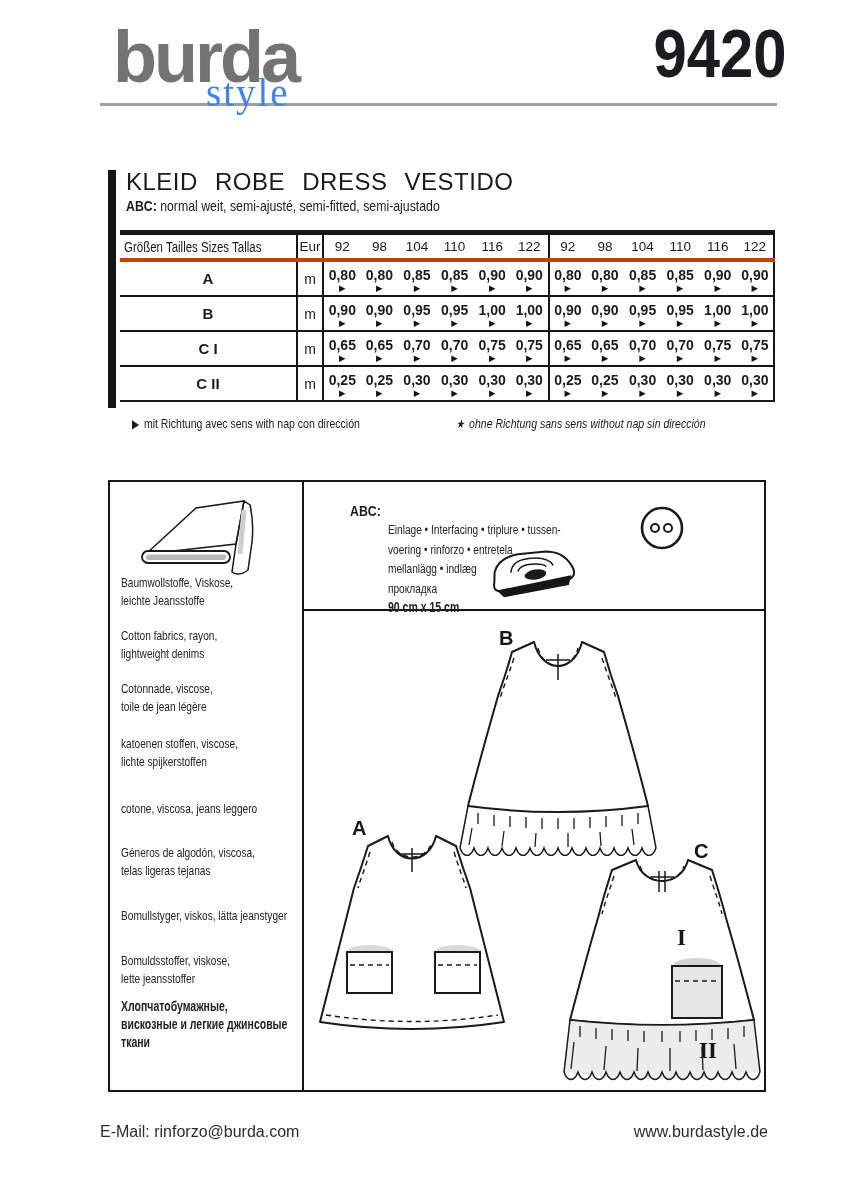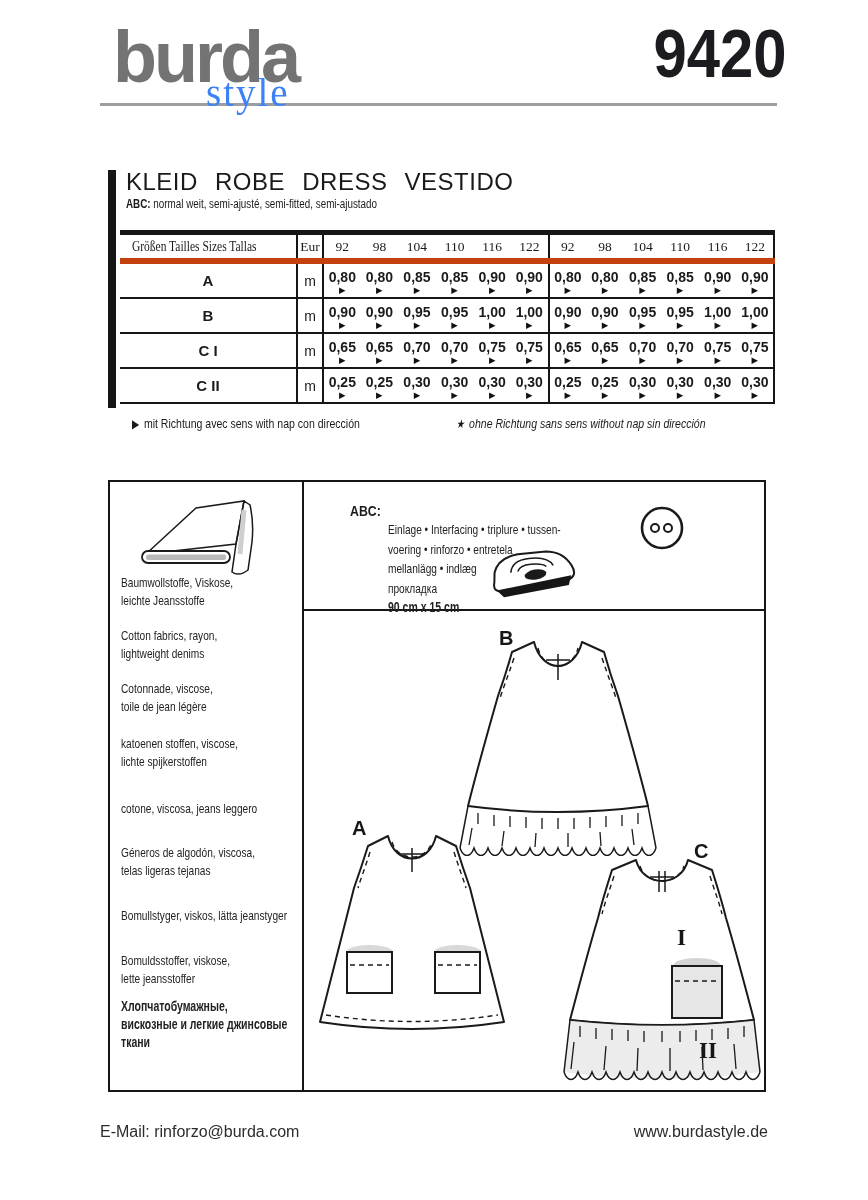--- a/index.html
+++ b/index.html
@@ -12,31 +12,31 @@
   
   .brand-word{left:101px;top:16px;font-size:72px;font-weight:bold;letter-spacing:-3px;color:#737373;margin-left:12px;}
   .brand-sub{left:206px;top:70px;font-family:"Liberation Serif",serif;font-size:39px;color:#3b82f6;letter-spacing:2px;}
   .brand-rule{left:100px;top:103px;width:677px;height:3px;background:#9b9fa2;}
   .pattern-number{left:636px;top:14px;width:146px;font-size:68px;font-weight:bold;color:#1c1c20;
                   text-align:right;transform:scaleX(.88);transform-origin:100% 0;}
 
   
   .title-bar{left:108px;top:170px;width:8px;height:238px;background:#161616;}
   .title-heading{left:126px;top:168px;font-size:24px;font-weight:normal;letter-spacing:.5px;word-spacing:10px;}
-  .title-sub{left:126px;top:197px;font-size:12px;}
+  .title-sub{left:126px;top:197px;font-size:15px;}
   .title-sub b{font-weight:bold;}
 
   
   table.yardage{position:absolute;left:120px;top:230px;width:655px;border-collapse:collapse;table-layout:fixed;
                 border-top:5px solid #161616;}
   table.yardage td{padding:0;margin:0;font-size:14px;text-align:center;vertical-align:middle;}
   td.c-lbl{text-align:left;padding-left:3px;}
   .br2{border-right:2px solid #161616;}
   tr.hrow1 td{height:24px;font-size:16.5px;border-bottom:2px solid #161616;}
-  tr.hrow2 td{height:23px;font-size:13.5px;border-bottom:6px solid #c2410c;font-family:Liberation Serif, serif;}
+  tr.hrow2 td{height:23px;font-size:13.5px;border-bottom:4px solid #c2410c;}
   tbody.vals td{height:33px;border-bottom:2px solid #161616;}
   tbody.vals td.c-lbl{font-weight:bold;font-size:15px;}
   td .num{font-weight:bold;font-size:14px;line-height:15px;margin-top:3px;}
   td .arr{font-size:8.5px;line-height:10px;color:#111;}
   .glbl{font-size:14px;}
 
   
   .legend-with{left:120px;top:416px;font-size:13.5px;padding-left:12px;}
   .legend-without{left:456px;top:416px;font-size:13.5px;font-style:italic;}
   .legend-sym{font-size:12px;margin-right:6px;}

